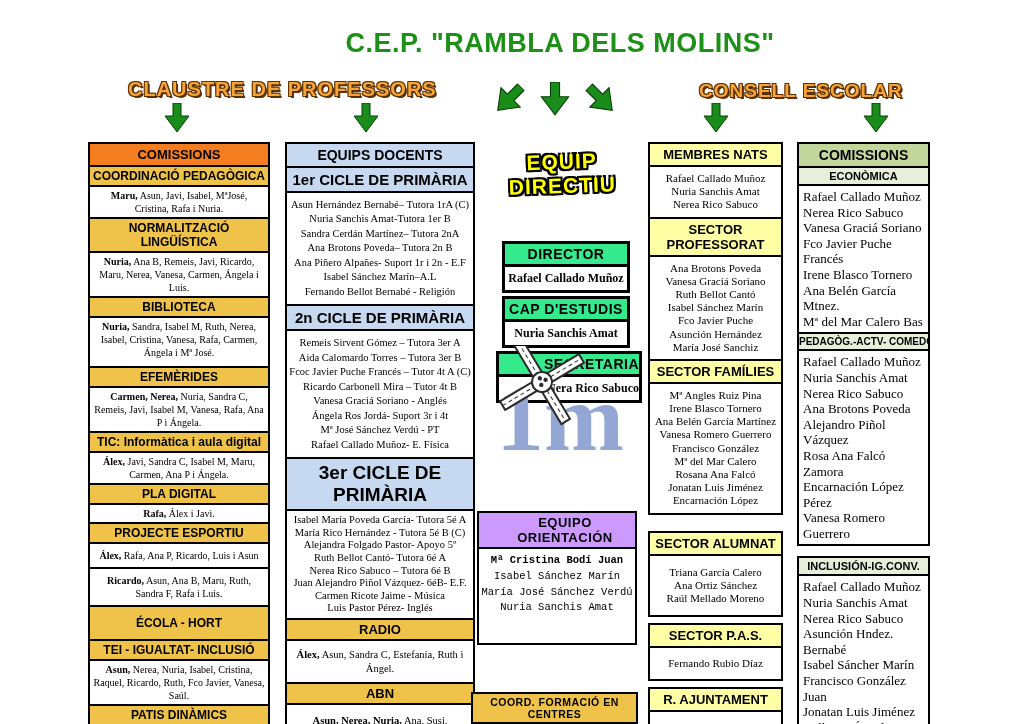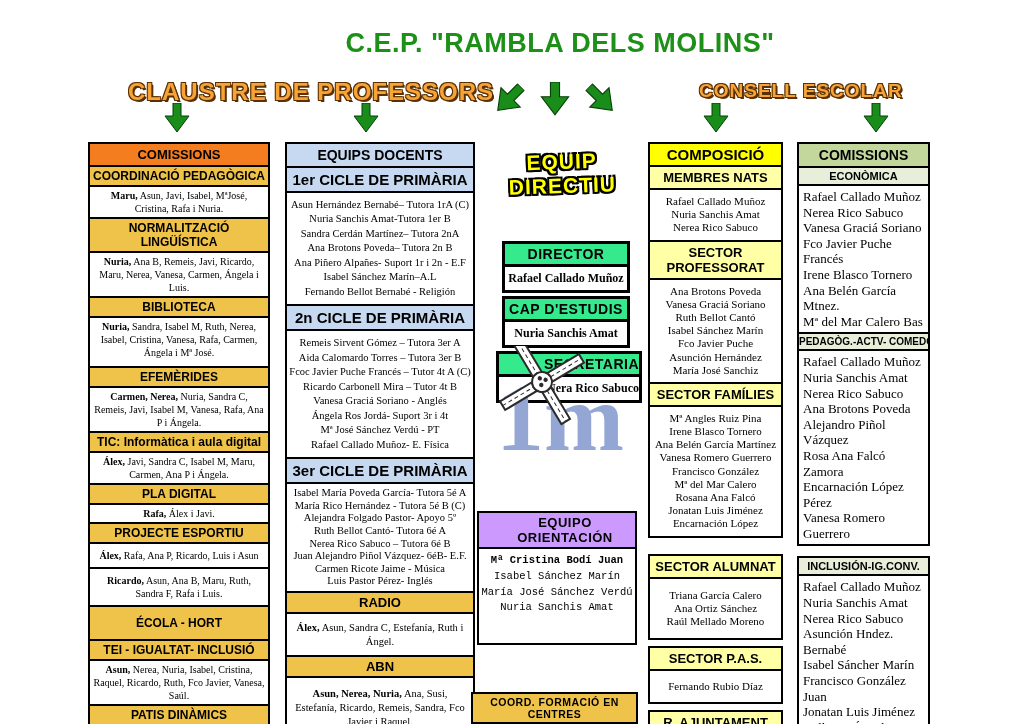--- a/index.html
+++ b/index.html
@@ -41,21 +41,21 @@
   .ori-body{font-family:Liberation Mono, monospace;font-size:10.5px;line-height:1.5;padding:4px 2px;min-height:86px;white-space:pre-line;}
   .ori-lead{font-weight:bold;}
   .logo{position:absolute;}
 </style>
 </head>
 <body>
 
 <div class="page">
 
   <div class="main-title">C.E.P. "RAMBLA DELS MOLINS"</div>
-  <div class="wordart-orange" style="left:128px;top:78px;font-size:24px;">CLAUSTRE DE PROFESSORS</div>
+  <div class="wordart-orange" style="left:128px;top:78px;font-size:20px;">CLAUSTRE DE PROFESSORS</div>
   <div class="wordart-orange" style="left:699px;top:80px;font-size:19px;">CONSELL ESCOLAR</div>
   <div class="wordart-yellow" style="left:487px;top:150px;font-size:21px;width:150px;text-align:center;">EQUIP DIRECTIU</div>
 
   <svg class="arrow" style="left:164px;top:103px;" width="26" height="30" viewBox="0 0 26 30">
       <polygon points="9,0 17,0 17,13 25,13 13,29 1,13 9,13"></polygon>
     </svg>
   <svg class="arrow" style="left:353px;top:103px;" width="26" height="30" viewBox="0 0 26 30">
       <polygon points="9,0 17,0 17,13 25,13 13,29 1,13 9,13"></polygon>
     </svg>
   <svg class="arrow" style="left:494px;top:82px;transform:rotate(45deg);" width="30" height="34" viewBox="0 0 26 30">
@@ -110,21 +110,21 @@
 Fernando Bellot Bernabé - Religión</div>
     <div class="box hdr-blue" style="font-size:15px;">2n CICLE DE PRIMÀRIA</div>
     <div class="box lines">Remeis Sirvent Gómez – Tutora 3er A
 Aida Calomardo Torres – Tutora 3er B
 Fcoc Javier Puche Francés – Tutor 4t A (C)
 Ricardo Carbonell Mira – Tutor 4t B
 Vanesa Graciá Soriano -  Anglés
 Ángela Ros Jordá- Suport 3r i 4t
 Mª José Sánchez Verdú   - PT
 Rafael Callado Muñoz- E. Física</div>
-    <div class="box hdr-blue" style="font-size:15px;">3er CICLE DE PRIMÀRIA</div>
+    <div class="box hdr-blue" style="font-size:19px;">3er CICLE DE PRIMÀRIA</div>
     <div class="box lines tight">Isabel María Poveda García- Tutora 5é A
 María Rico Hernández  - Tutora 5é B (C)
 Alejandra Folgado Pastor- Apoyo 5º
 Ruth Bellot Cantó-  Tutora 6é A
 Nerea Rico Sabuco – Tutora 6é B
 Juan Alejandro Piñol Vázquez- 6éB- E.F.
 Carmen Ricote Jaime  - Música
 Luis Pastor Pérez- Inglés</div>
     <div class="box hdr-gold" style="font-size:13px;">RADIO</div>
     <div class="box members" style="padding:7px 3px;font-size:10.5px;"><b>Álex,</b> <span>Asun, Sandra C, Estefanía, Ruth i Ángel.</span></div>
@@ -170,21 +170,20 @@
 María José Sánchez Verdú
 Nuria Sanchis Amat</span></div>
   </div>
 
   <div class="unit" style="left:471px;top:647px;width:167px;border-width:2px;">
     <div class="unit-hdr gold">COORD. FORMACIÓ EN CENTRES</div>
     <div class="unit-name" style="font-weight:normal;font-size:11px;padding:3px 0;">Sandra Cerdán Martínez</div>
   </div>
 
   <div class="col" style="left:648px;top:142px;width:135px;">
-    <div class="box hdr-yellow">COMPOSICIÓ</div>
     <div class="box hdr-pale">MEMBRES NATS</div>
     <div class="box c4lines">Rafael Callado Muñoz
 Nuria Sanchis Amat
 Nerea Rico Sabuco</div>
     <div class="box hdr-pale">SECTOR PROFESSORAT</div>
     <div class="box c4lines">Ana Brotons Poveda
 Vanesa Graciá Soriano
 Ruth Bellot Cantó
 Isabel Sánchez Marín
 Fco Javier Puche

